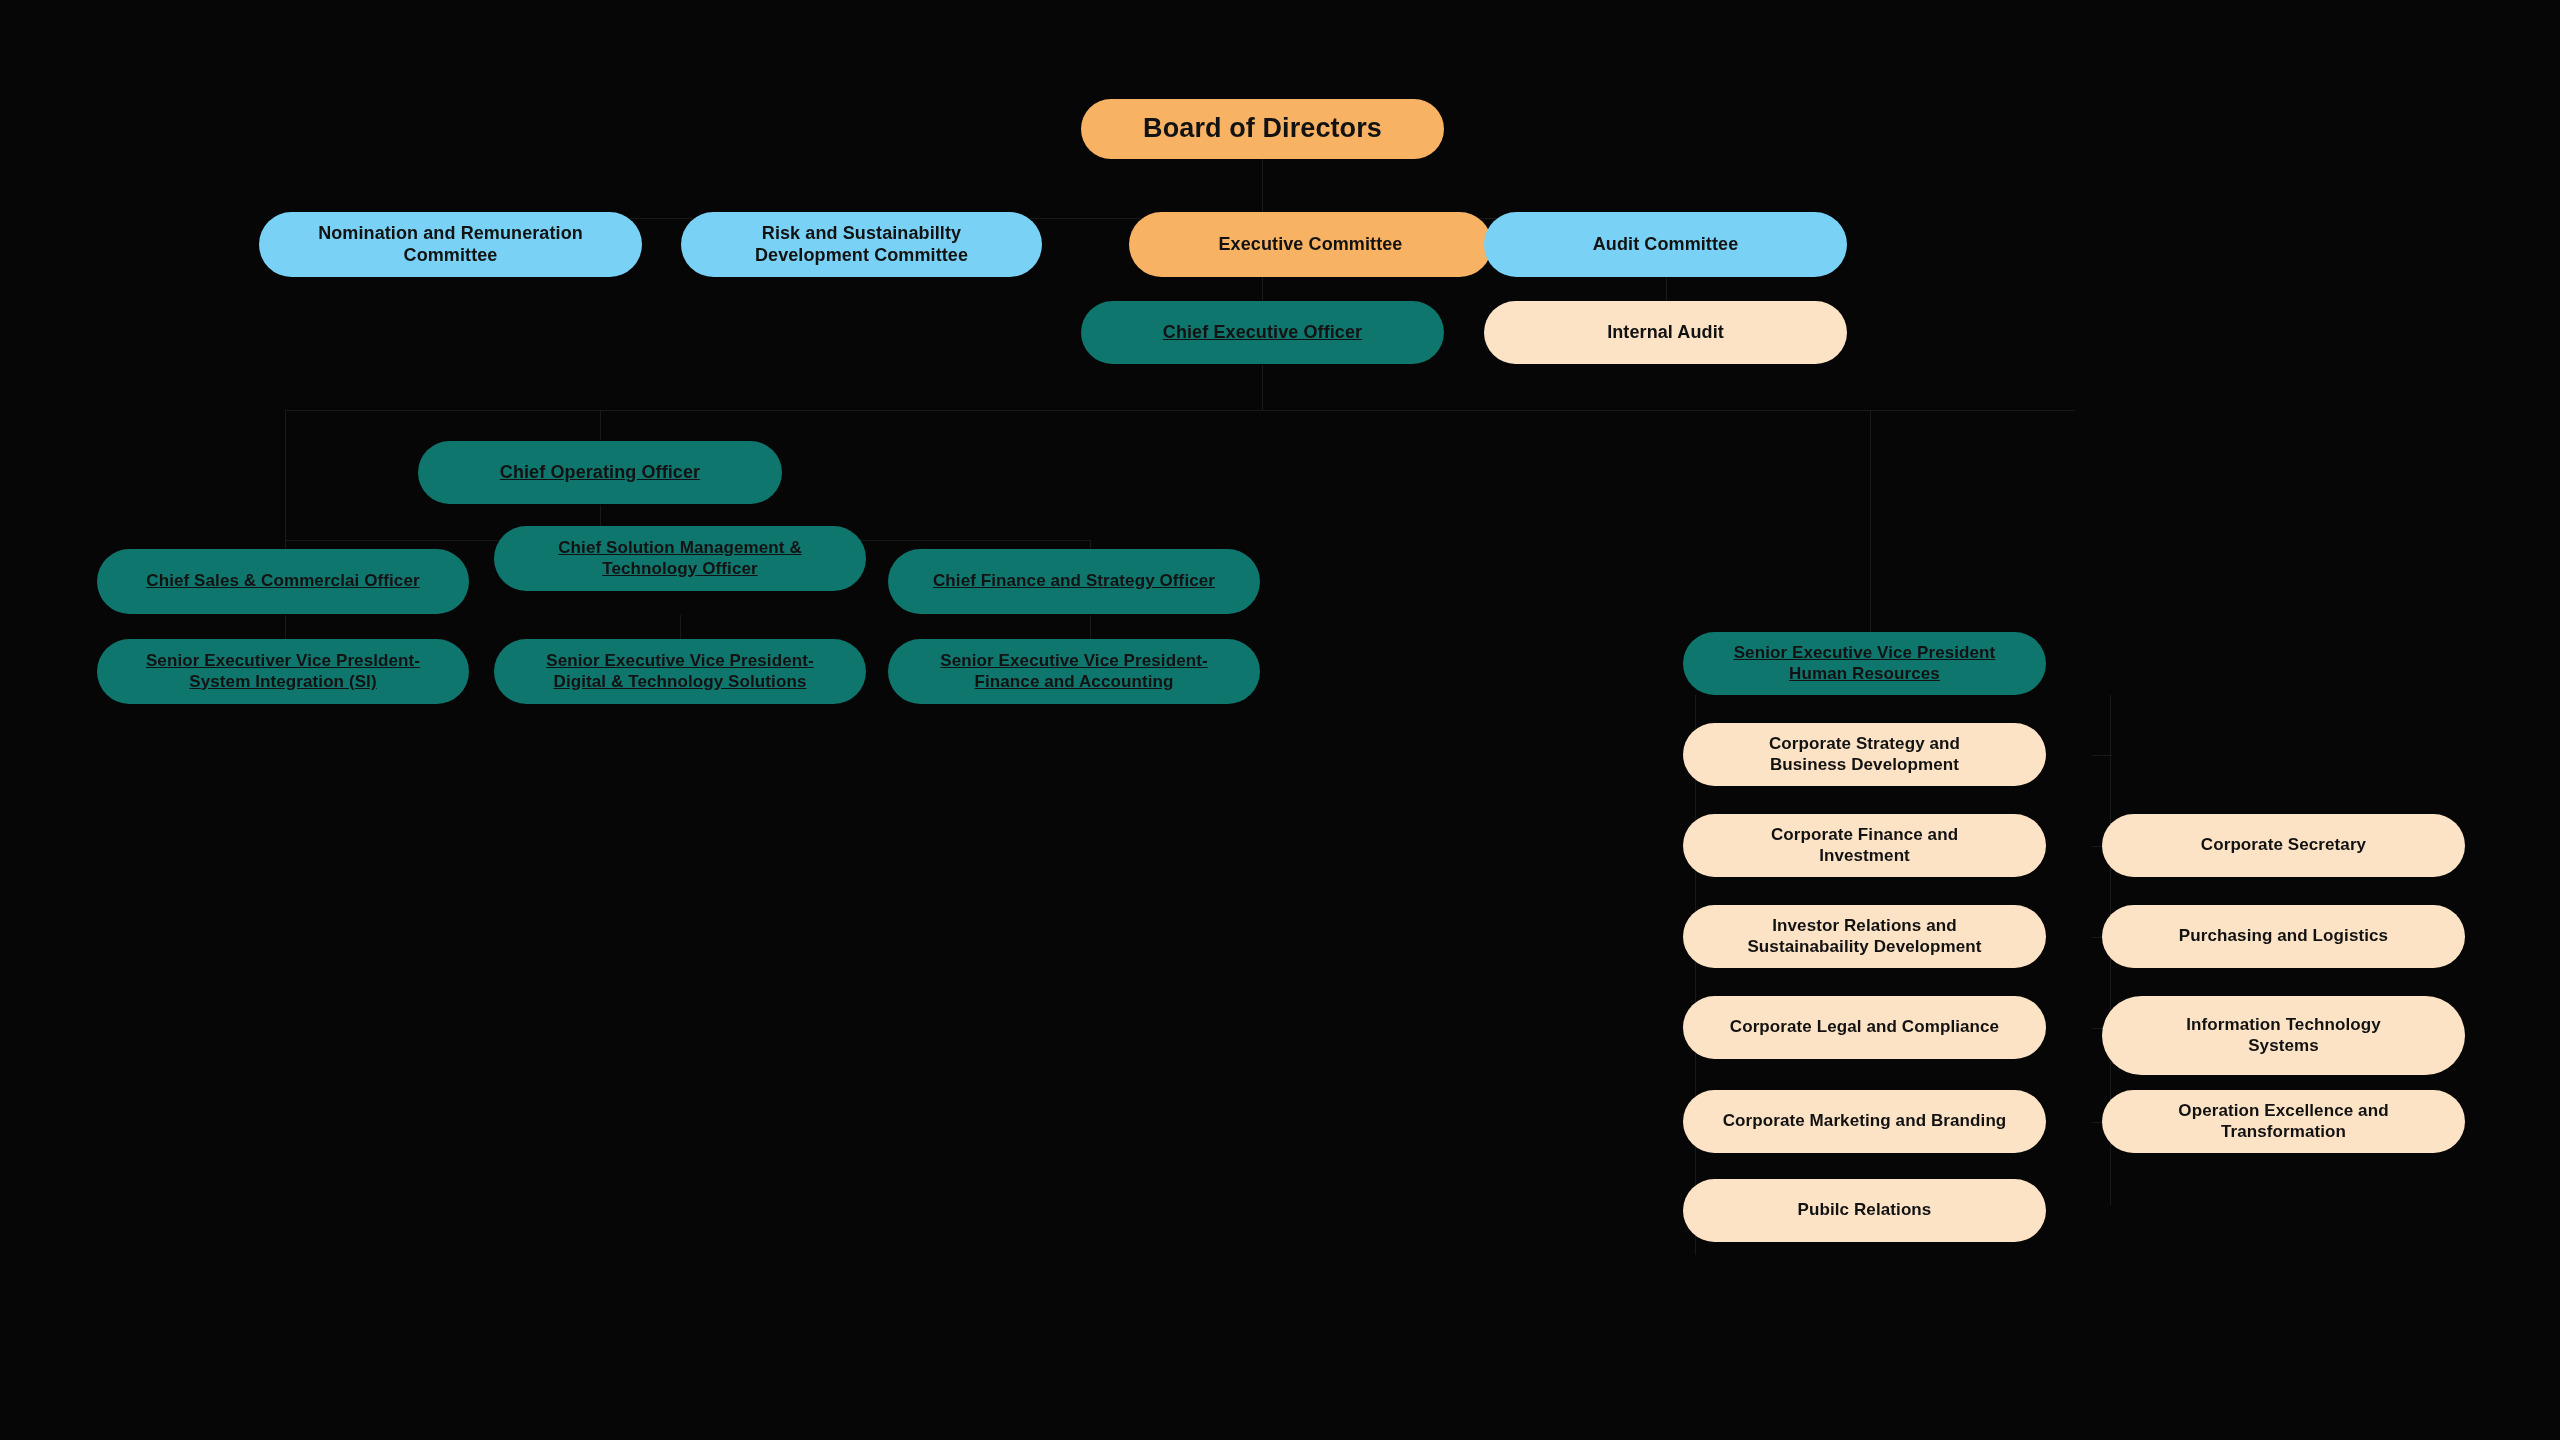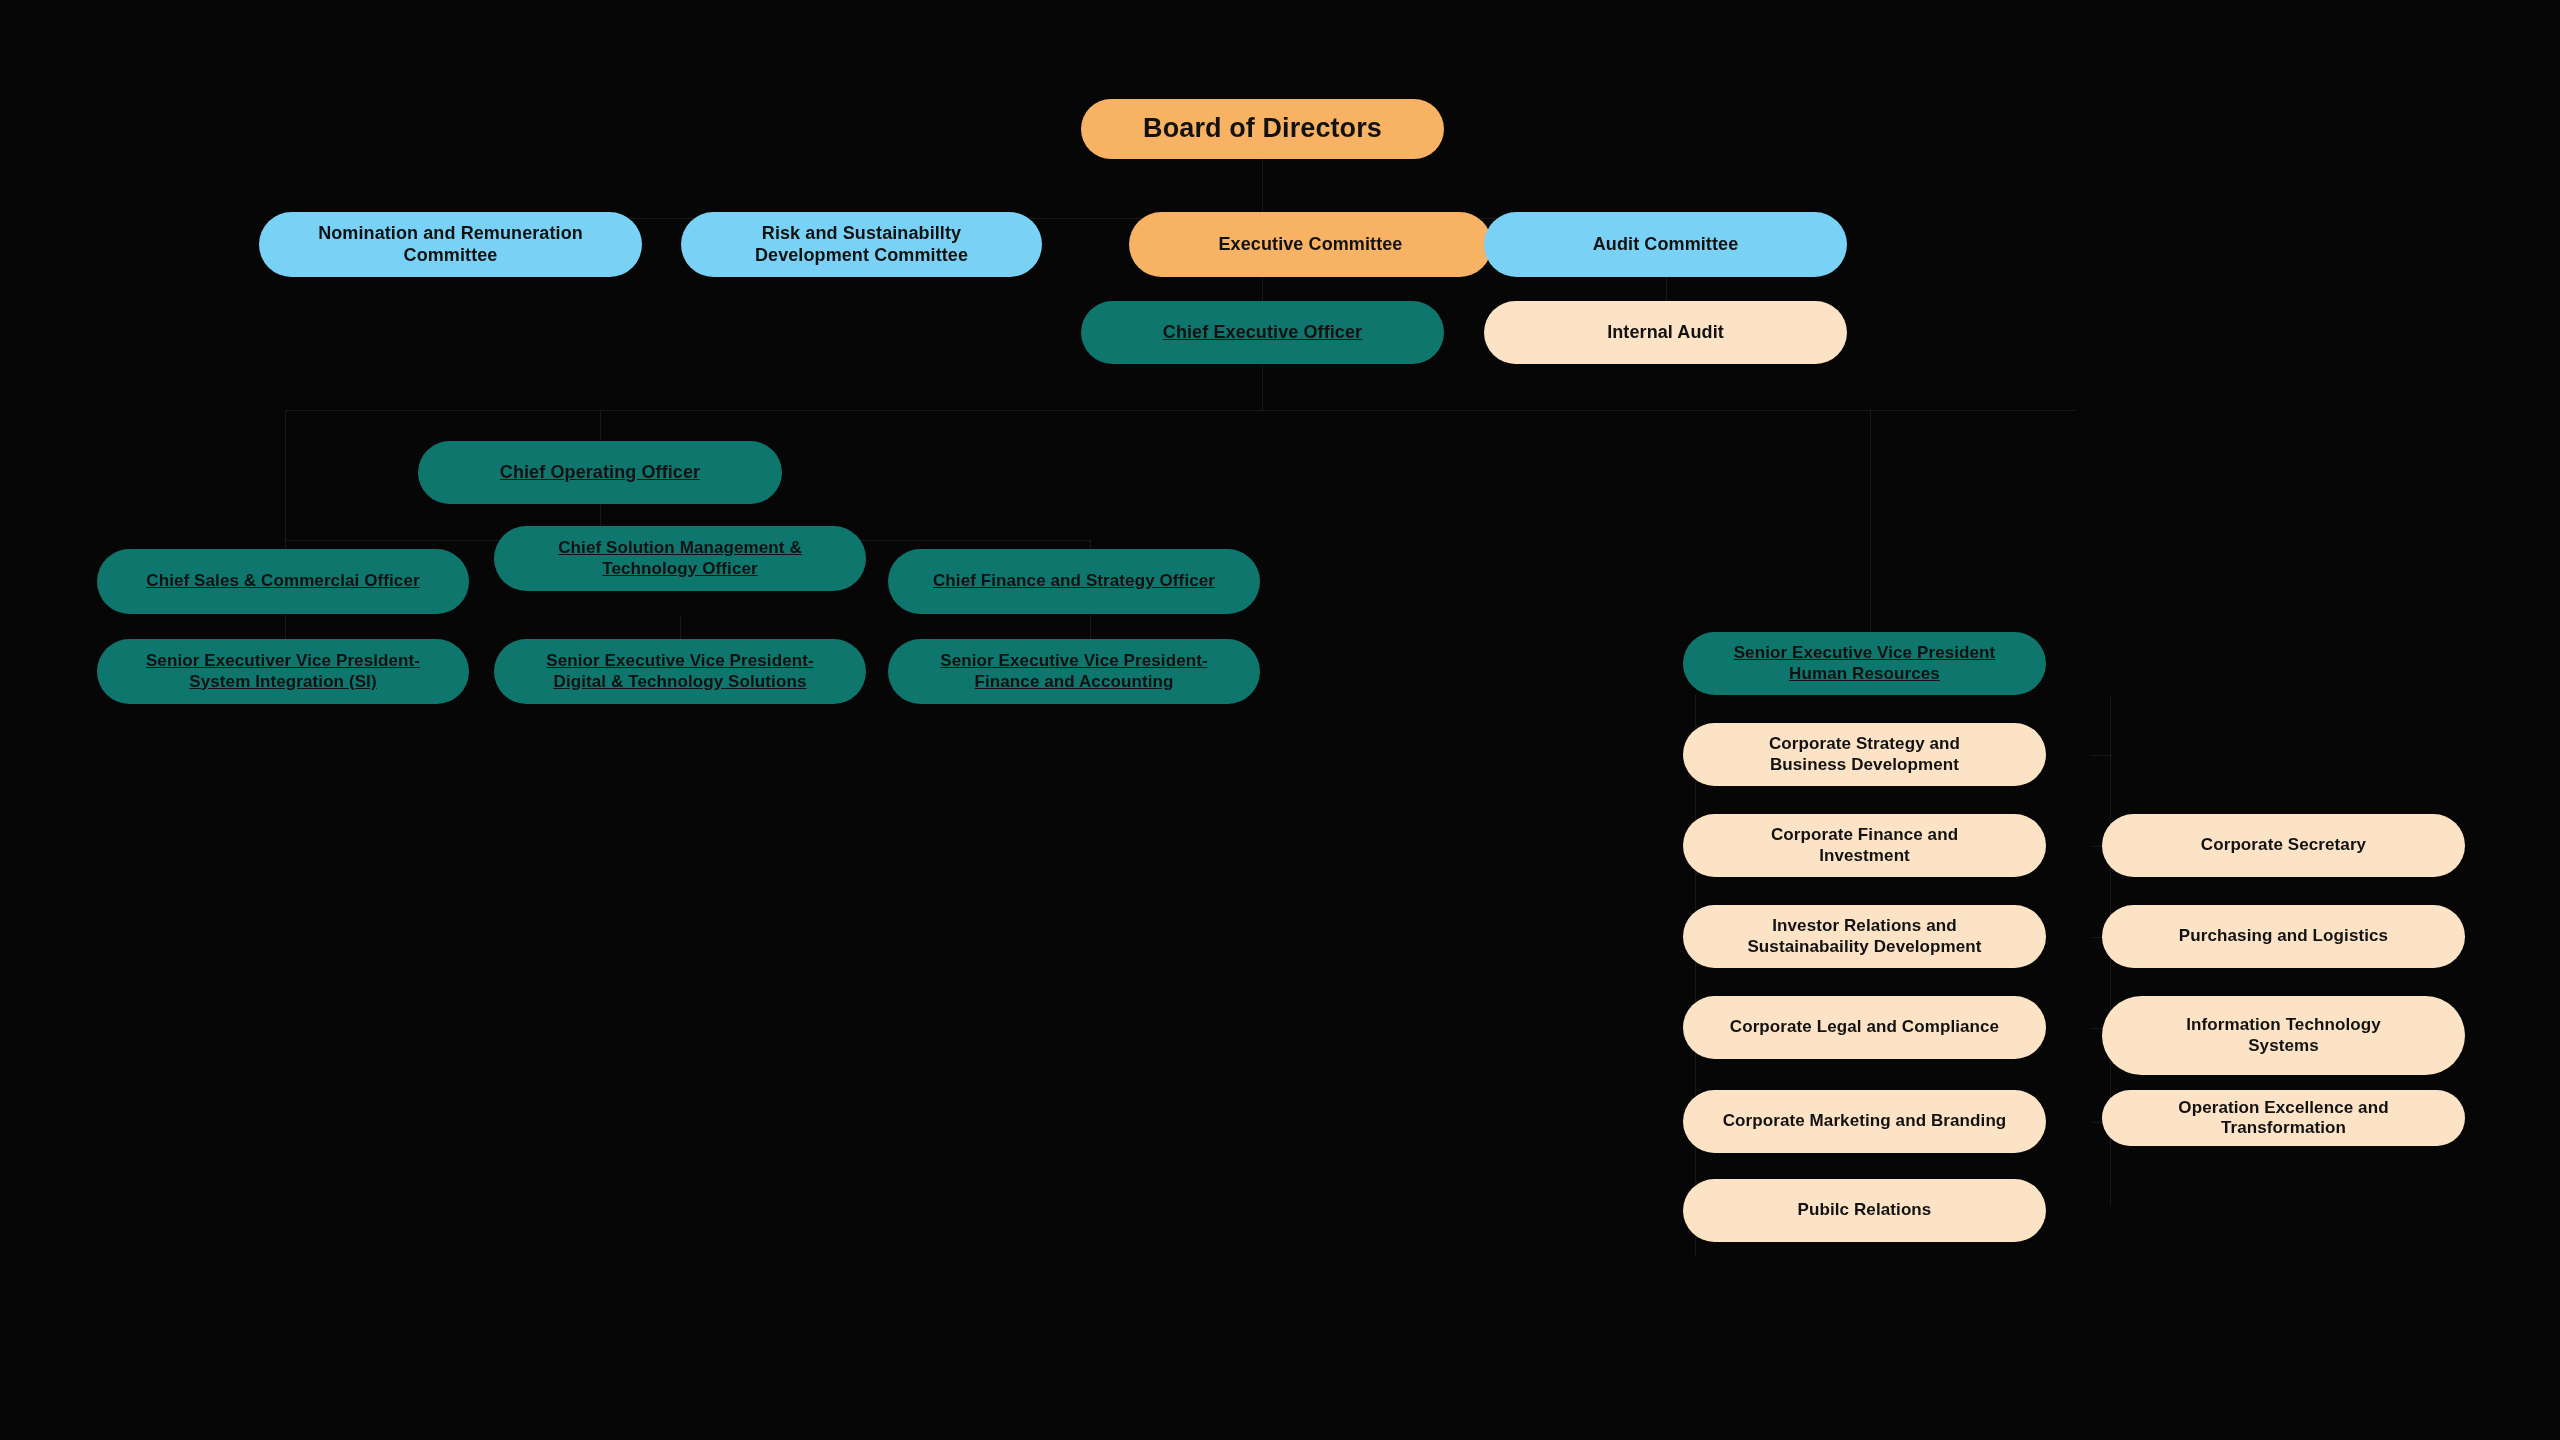--- a/index.html
+++ b/index.html
@@ -158,16 +158,16 @@
   <div class="node c-peach t-sm" style="left:1683px; top:1179px; width:363px; height:63px;">Pubilc Relations</div>
 
 
   <div class="node c-peach t-sm" style="left:2102px; top:814px; width:363px; height:63px;">Corporate Secretary</div>
 
   <div class="node c-peach t-sm" style="left:2102px; top:905px; width:363px; height:63px;">Purchasing and Logistics</div>
 
   <div class="node c-peach t-sm" style="left:2102px; top:996px; width:363px; height:79px;">Information Technology
 Systems</div>
 
-  <div class="node c-peach t-sm" style="left:2102px; top:1090px; width:363px; height:56px;">Operation Excellence and
+  <div class="node c-peach t-sm" style="left:2102px; top:1090px; width:363px; height:63px;">Operation Excellence and
 Transformation</div>
 
 </div>
 
 </body></html>

